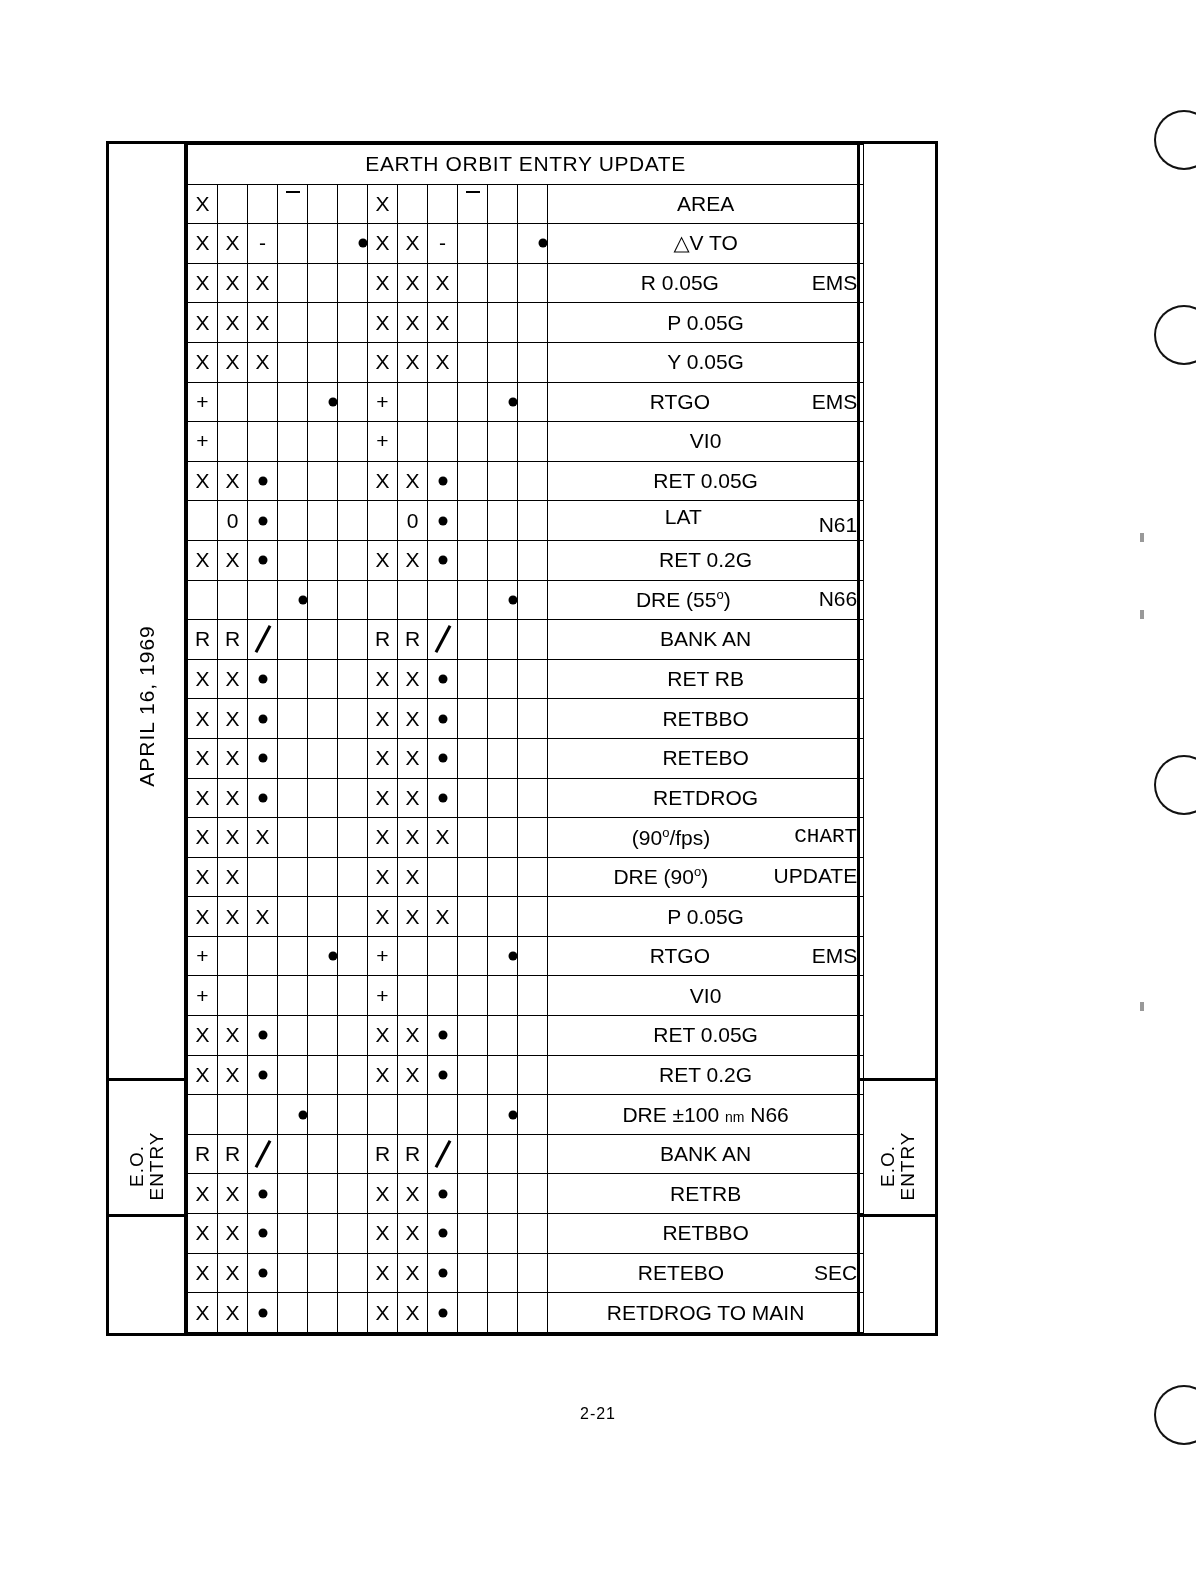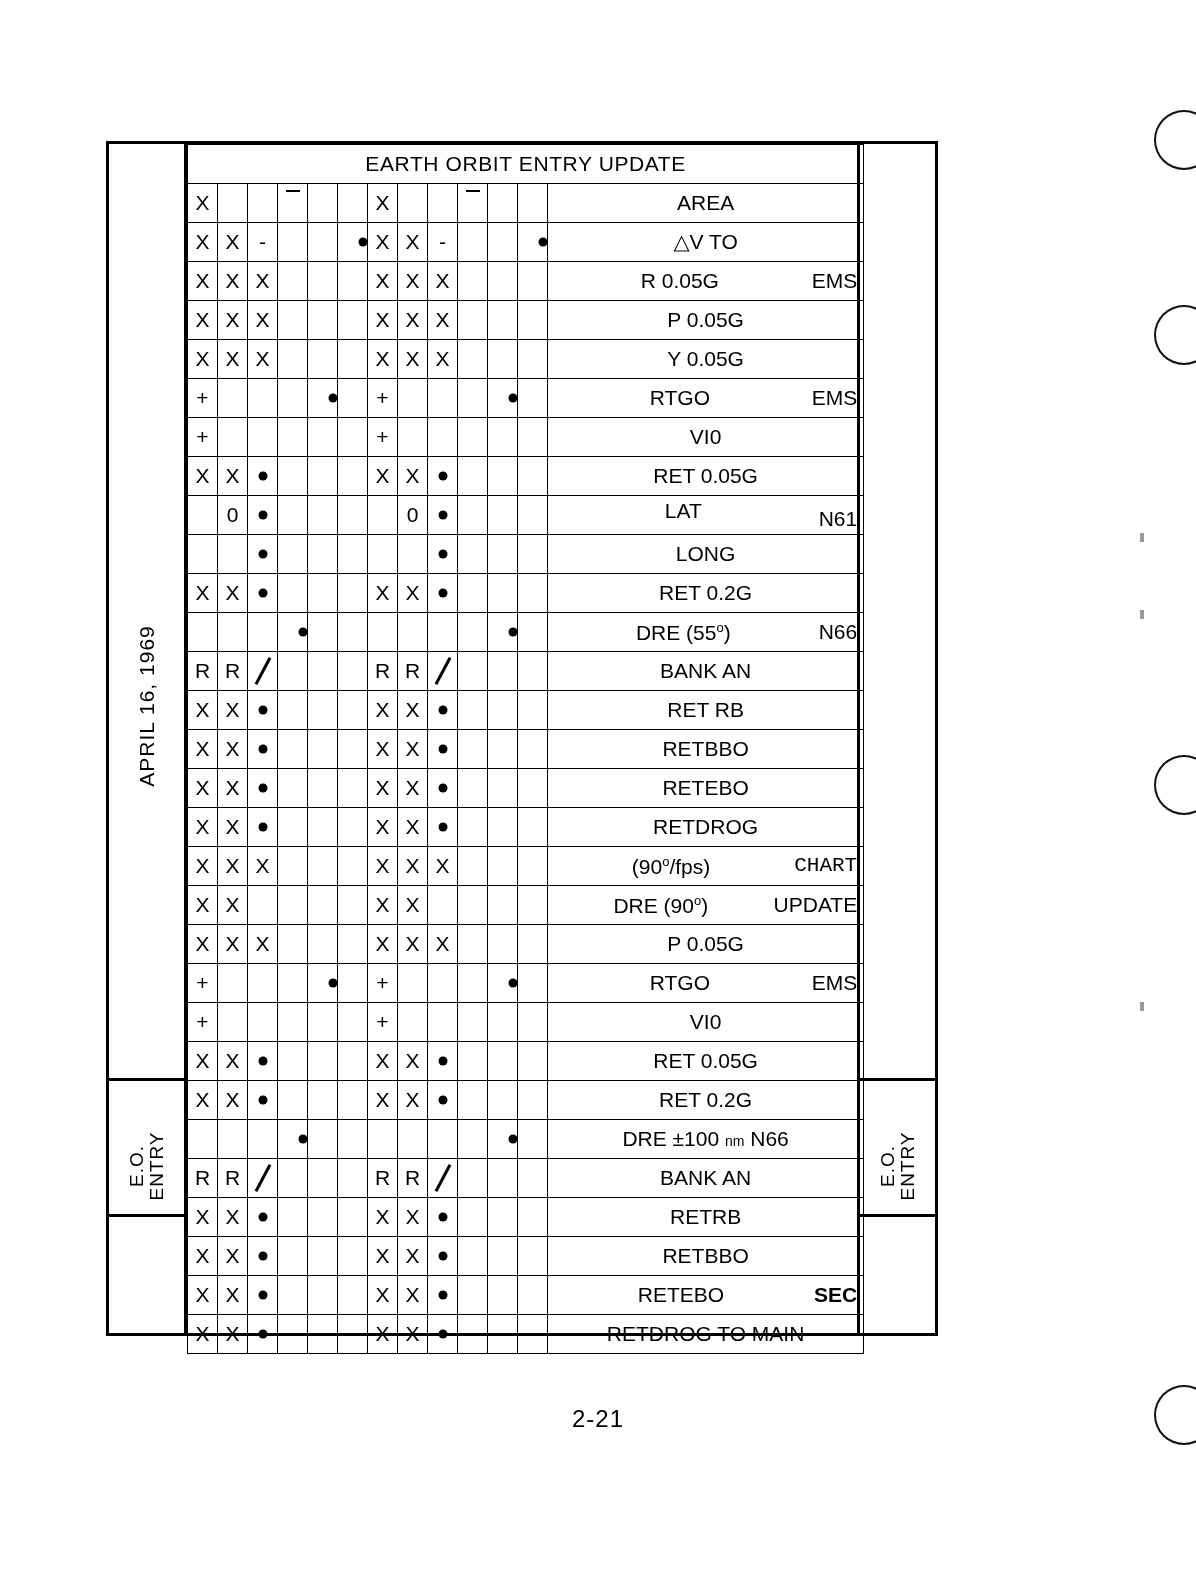--- a/index.html
+++ b/index.html
@@ -186,21 +186,21 @@
     height: 2px;
     background: #000;
   }
 
   .page-number {
     position: absolute;
     left: 0;
     right: 0;
     top: 1405px;
     text-align: center;
-    font-size: 24px;
+    font-size: 16px;
     letter-spacing: 1px;
   }
 </style>
 </head>
 <body>
 
 <div class="top-strip">
     <span></span>
   </div>
 
@@ -397,39 +397,20 @@
             <td>0</td>
             <td>
               <span class="dot"></span>
             </td>
             <td></td>
             <td></td>
             <td></td>
             <td class="label"><span>LAT</span><span style="float: right; padding-right: 6px; margin-top: 8px;">N61</span></td>
           </tr>
           <tr>
-            <td></td>
-            <td></td>
-            <td>
-              <span class="dot"></span>
-            </td>
-            <td></td>
-            <td></td>
-            <td></td>
-            <td></td>
-            <td></td>
-            <td>
-              <span class="dot"></span>
-            </td>
-            <td></td>
-            <td></td>
-            <td></td>
-            <td class="label"><span>LONG</span></td>
-          </tr>
-          <tr>
             <td>X</td>
             <td>X</td>
             <td>
               <span class="dot"></span>
             </td>
             <td></td>
             <td></td>
             <td></td>
             <td>X</td>
             <td>X</td>
@@ -758,21 +739,21 @@
             <td></td>
             <td></td>
             <td>X</td>
             <td>X</td>
             <td>
               <span class="dot"></span>
             </td>
             <td></td>
             <td></td>
             <td></td>
-            <td class="label"><span>RETEBO</span><span style="float: right; padding-right: 6px; font-weight: bold;">SEC</span></td>
+            <td class="label"><span>RETEBO</span><span style="float: right; padding-right: 6px;">SEC</span></td>
           </tr>
           <tr>
             <td>X</td>
             <td>X</td>
             <td>
               <span class="dot"></span>
             </td>
             <td></td>
             <td></td>
             <td></td>

